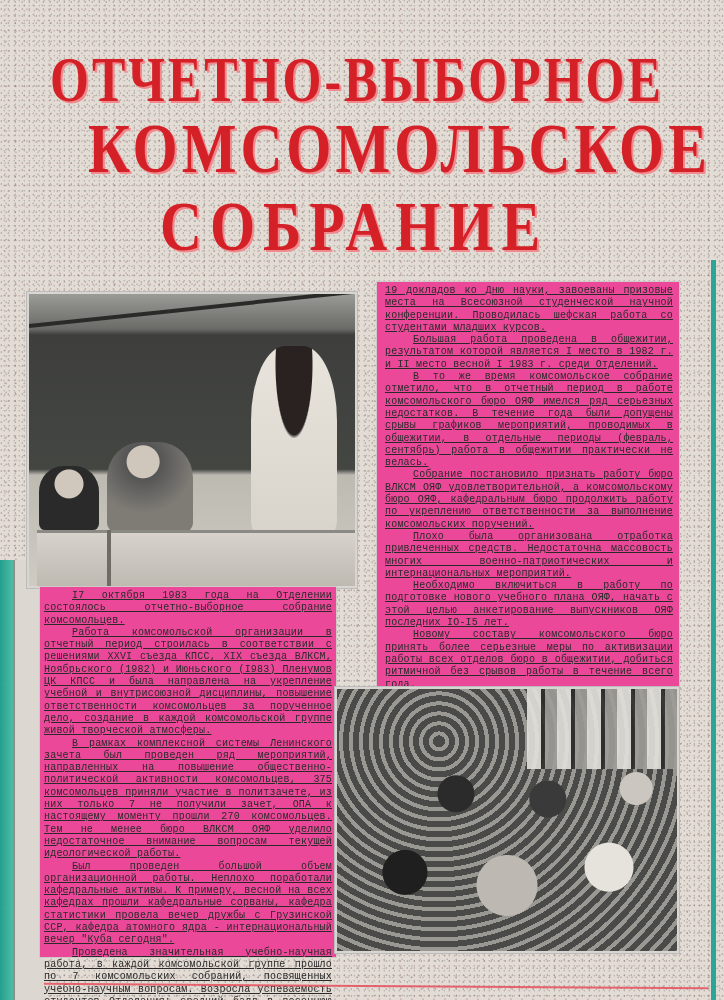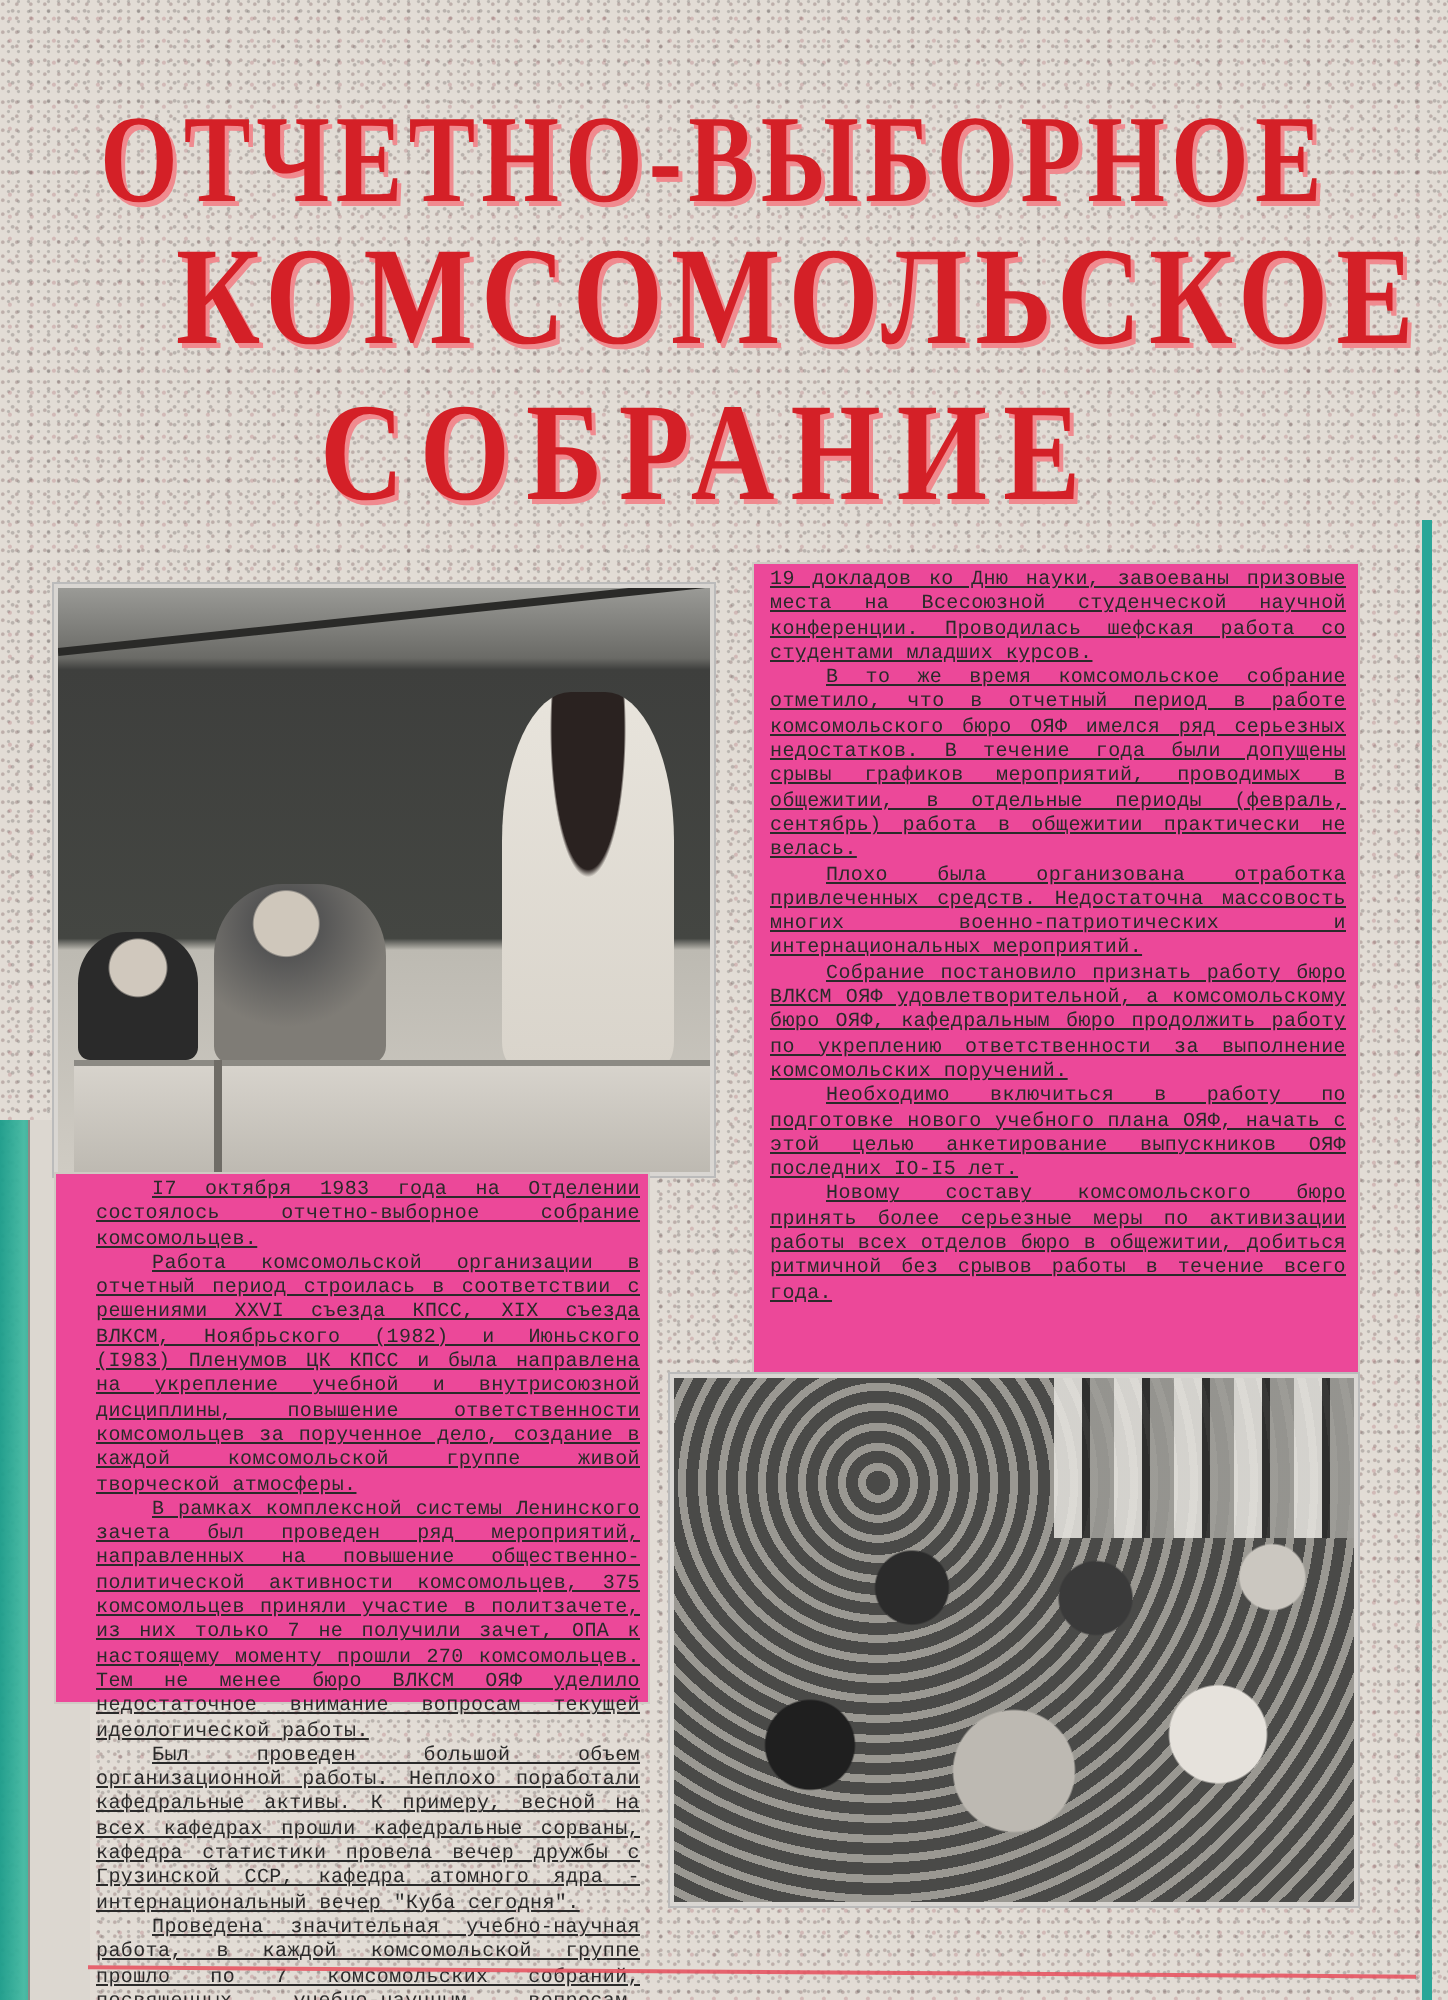--- a/index.html
+++ b/index.html
@@ -80,21 +80,21 @@
       box-shadow: 0 0 0 1px #cfcac3;
       color: #2a2a2a;
       font-size: 10px;
       line-height: 12.3px;
       letter-spacing: 0.2px;
       text-decoration: underline;
     }
     .sheet p { margin: 0; text-align: justify; }
     .sheet p.indent { text-indent: 28px; }
     .sheet-right { left: 377px; top: 282px; width: 302px; height: 404px; padding: 3px 6px 0 8px; box-sizing: border-box; }
-    .sheet-left { left: 28px; top: 587px; width: 296px; height: 264px; padding: 3px 4px 0 20px; box-sizing: border-box; }
+    .sheet-left { left: 40px; top: 587px; width: 296px; height: 370px; padding: 3px 4px 0 4px; box-sizing: border-box; }
 
     .red-rule {
       position: absolute; left: 44px; top: 985px; width: 664px; height: 2px;
       background: #e64d5c; transform: rotate(0.4deg); opacity: .85;
     }
   </style>
 </head>
 <body>
 
 <div class="board">
@@ -112,23 +112,24 @@
     <div class="board-edge"></div>
     <div class="person p1"></div>
     <div class="person p2"></div>
     <div class="person p3"></div>
     <div class="desk"></div>
     <div class="desk-leg"></div>
   </div>
 
   <div class="sheet sheet-right">
     <p>19 докладов ко Дню науки, завоеваны призовые места на Всесоюзной студенческой научной конференции. Проводилась шефская работа со студентами младших курсов.</p>
+    <p class="indent">Большая работа проведена в общежитии, результатом которой является I место в 1982 г. и II место весной I 1983 г. среди Отделений.</p>
     <p class="indent">В то же время комсомольское собрание отметило, что в отчетный период в работе комсомольского бюро ОЯФ имелся ряд серьезных недостатков. В течение года были допущены срывы графиков мероприятий, проводимых в общежитии, в отдельные периоды (февраль, сентябрь) работа в общежитии практически не велась.</p>
+    <p class="indent">Собрание постановило признать работу бюро ВЛКСМ ОЯФ удовлетворительной, а комсомольскому бюро ОЯФ, кафедральным бюро продолжить работу по укреплению ответственности за выполнение комсомольских поручений.</p>
     <p class="indent">Плохо была организована отработка привлеченных средств. Недостаточна массовость многих военно-патриотических и интернациональных мероприятий.</p>
-    <p class="indent">Собрание постановило признать работу бюро ВЛКСМ ОЯФ удовлетворительной, а комсомольскому бюро ОЯФ, кафедральным бюро продолжить работу по укреплению ответственности за выполнение комсомольских поручений.</p>
     <p class="indent">Необходимо включиться в работу по подготовке нового учебного плана ОЯФ, начать с этой целью анкетирование выпускников ОЯФ последних IO-I5 лет.</p>
     <p class="indent">Новому составу комсомольского бюро принять более серьезные меры по активизации работы всех отделов бюро в общежитии, добиться ритмичной без срывов работы в течение всего года.</p>
   </div>
 
   <div class="sheet sheet-left">
     <p class="indent">I7 октября 1983 года на Отделении состоялось отчетно-выборное собрание комсомольцев.</p>
     <p class="indent">Работа комсомольской организации в отчетный период строилась в соответствии с решениями XXVI съезда КПСС, XIX съезда ВЛКСМ, Ноябрьского (1982) и Июньского (I983) Пленумов ЦК КПСС и была направлена на укрепление учебной и внутрисоюзной дисциплины, повышение ответственности комсомольцев за порученное дело, создание в каждой комсомольской группе живой творческой атмосферы.</p>
     <p class="indent">В рамках комплексной системы Ленинского зачета был проведен ряд мероприятий, направленных на повышение общественно-политической активности комсомольцев, 375 комсомольцев приняли участие в политзачете, из них только 7 не получили зачет, ОПА к настоящему моменту прошли 270 комсомольцев. Тем не менее бюро ВЛКСМ ОЯФ уделило недостаточное внимание вопросам текущей идеологической работы.</p>
     <p class="indent">Был проведен большой объем организационной работы. Неплохо поработали кафедральные активы. К примеру, весной на всех кафедрах прошли кафедральные сорваны, кафедра статистики провела вечер дружбы с Грузинской ССР, кафедра атомного ядра - интернациональный вечер "Куба сегодня".</p>
     <p class="indent">Проведена значительная учебно-научная работа, в каждой комсомольской группе прошло по 7 комсомольских собраний, посвященных учебно-научным вопросам. Возросла успеваемость студентов Отделения: средний балл в весеннюю сессию по Отделению 4,6 при среднем общефакультетском 4,4. Студенты и аспиранты принимали участие в научной работе: опубликован ряд статей, подготовлено</p>

